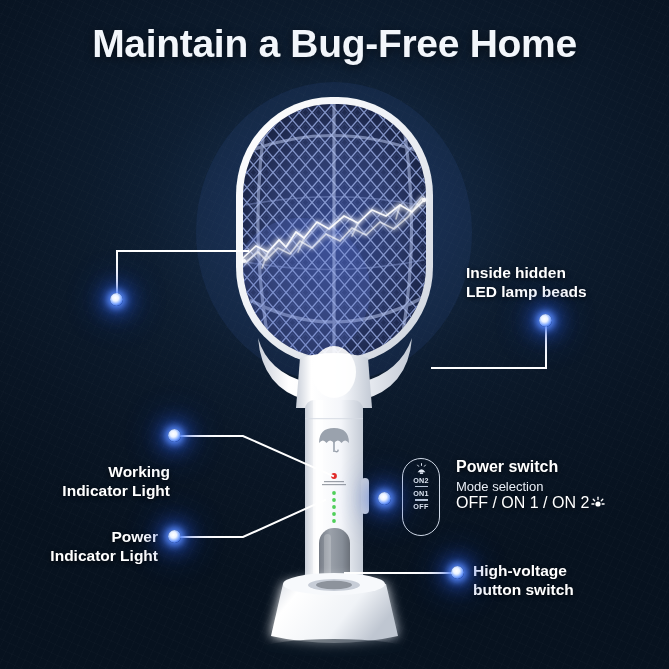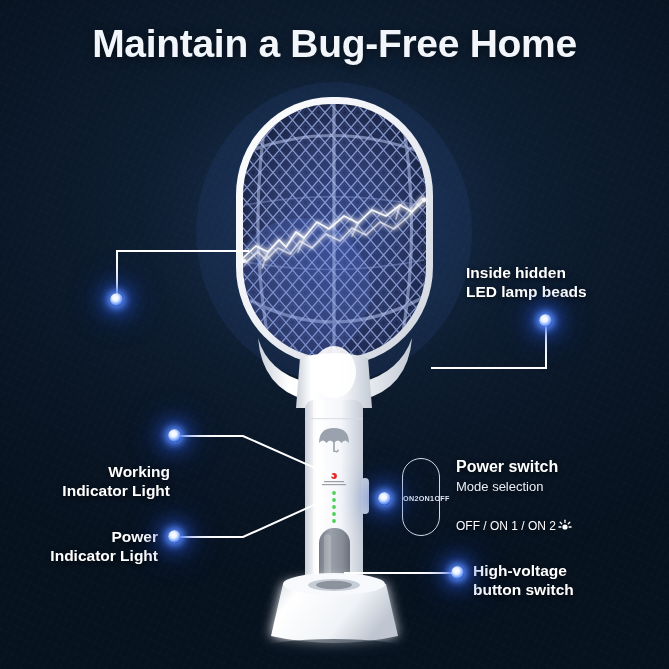--- a/index.html
+++ b/index.html
@@ -62,29 +62,29 @@
   }
 
   
   #leaders{position:absolute;left:0;top:0;width:669px;height:669px;z-index:30;pointer-events:none;}
 
   
   .switch-pill{
     position:absolute;left:402px;top:458px;width:38px;height:78px;
     border:1.6px solid #cfd8e6;border-radius:19px;
     z-index:35;
-    display:flex;flex-direction:row;align-items:center;
+    display:flex;flex-direction:column;align-items:center;
     justify-content:flex-start;padding-top:4px;box-sizing:border-box;
   }
   .sw-txt{color:#dfe7f2;font-size:7.2px;font-weight:bold;letter-spacing:.3px;line-height:1;}
   .sw-dash{width:13px;height:1.3px;background:#b9c6d8;margin:2.4px 0;}
   .sw-bulb{margin-bottom:1.5px;}
   .ps-title{position:absolute;left:456px;top:458px;color:#fff;font-size:16px;font-weight:bold;z-index:35;text-shadow:0 1px 5px rgba(0,0,0,.7);}
   .ps-sub{position:absolute;left:456px;top:479px;color:#e7edf6;font-size:13px;font-weight:normal;z-index:35;text-shadow:0 1px 5px rgba(0,0,0,.7);}
-  .ps-modes{position:absolute;left:456px;top:519px;color:#ffffff;font-size:12px;font-weight:normal;z-index:35;text-shadow:0 1px 5px rgba(0,0,0,.7);display:flex;align-items:flex-start;gap:1px;}
+  .ps-modes{position:absolute;left:456px;top:494px;color:#ffffff;font-size:16px;font-weight:normal;z-index:35;text-shadow:0 1px 5px rgba(0,0,0,.7);display:flex;align-items:center;gap:1px;}
 </style>
 </head>
 <body>
 
 <div id="stage">
 
   <div class="title">Maintain a Bug-Free Home</div>
 
   <svg id="product" viewBox="0 0 669 669">
     <defs>

